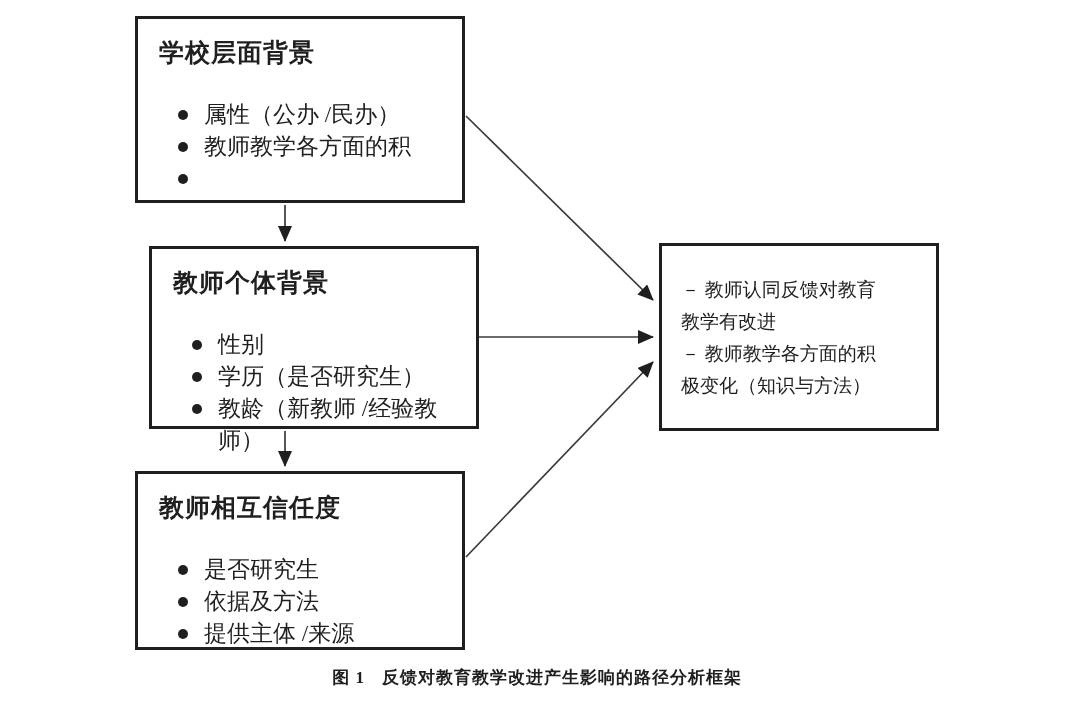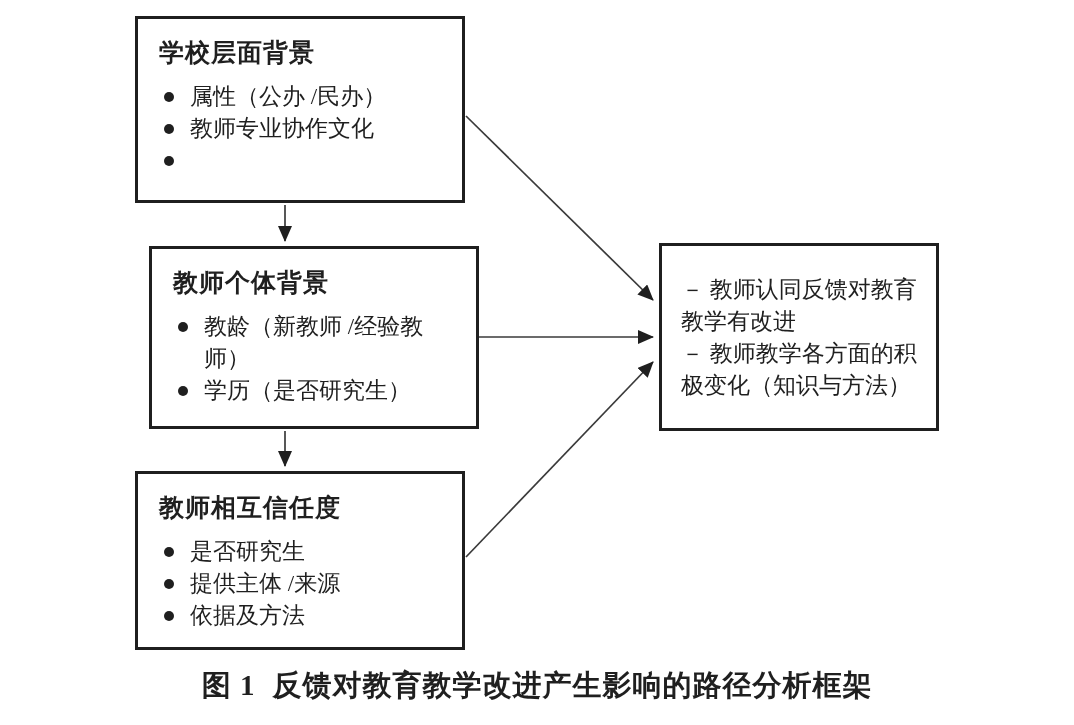--- a/index.html
+++ b/index.html
@@ -14,34 +14,34 @@
   .arrow { stroke:#3a3a3a; stroke-width:1.7; }
 
   .box {
     position:absolute; box-sizing:border-box;
     border:3px solid var(--ink); background:var(--bg);
   }
   .box-title {
     font-weight:700; font-size:25px; line-height:29px;
     margin:19px 0 0 21px; letter-spacing:1px;
   }
-  ul.bullets { list-style:none; margin:14px 0 0 0; padding:0 8px 0 26px; }
+  ul.bullets { list-style:none; margin:32px 0 0 0; padding:0 8px 0 40px; }
   ul.bullets li { display:flex; align-items:flex-start; font-size:23px; line-height:32px; }
   .dot {
     flex:none; width:10px; height:10px; border-radius:50%;
     background:var(--ink); margin:11px 16px 0 0;
   }
 
-  .outcome { padding:28px 16px 0 19px; font-size:23px; line-height:32px; }
+  .outcome { padding:28px 16px 0 19px; font-size:19px; line-height:32px; }
   .outcome-item { white-space:pre-line; }
   .outcome-item + .outcome-item { }
 
   .caption {
     position:absolute; left:0; top:666px; width:100%;
-    text-align:center; font-weight:700; font-size:29px; letter-spacing:1px;font-family:Liberation Serif, serif;
+    text-align:center; font-weight:700; font-size:17px; letter-spacing:1px;font-family:Liberation Serif, serif;
   }
   .cap-text { margin-left:17px; }
 </style>
 </head>
 <body>
 
 <div class="canvas">
 
   <svg class="arrow-layer" viewBox="0 0 1074 725" xmlns="http://www.w3.org/2000/svg">
     <defs>
@@ -58,56 +58,60 @@
 
   <div class="box" style="left:135px; top:16px; width:330px; height:187px;">
     <div class="box-title">学校层面背景</div>
     <ul class="bullets">
       <li>
         <span class="dot"></span>
         <span class="li-text">属性（公办 /民办）</span>
       </li>
       <li>
         <span class="dot"></span>
-        <span class="li-text">教师专业协作文化</span>
+        <span class="li-text">教师教学各方面的积</span>
       </li>
       <li>
         <span class="dot"></span>
       </li>
     </ul>
   </div>
 
   <div class="box" style="left:149px; top:246px; width:330px; height:183px;">
     <div class="box-title">教师个体背景</div>
     <ul class="bullets">
       <li>
         <span class="dot"></span>
-        <span class="li-text">教龄（新教师 /经验教师）</span>
+        <span class="li-text">性别</span>
       </li>
       <li>
         <span class="dot"></span>
         <span class="li-text">学历（是否研究生）</span>
+      </li>
+      <li>
+        <span class="dot"></span>
+        <span class="li-text">教龄（新教师 /经验教师）</span>
       </li>
     </ul>
   </div>
 
   <div class="box" style="left:135px; top:471px; width:330px; height:179px;">
     <div class="box-title">教师相互信任度</div>
     <ul class="bullets">
       <li>
         <span class="dot"></span>
         <span class="li-text">是否研究生</span>
       </li>
       <li>
         <span class="dot"></span>
-        <span class="li-text">提供主体 /来源</span>
+        <span class="li-text">依据及方法</span>
       </li>
       <li>
         <span class="dot"></span>
-        <span class="li-text">依据及方法</span>
+        <span class="li-text">提供主体 /来源</span>
       </li>
     </ul>
   </div>
 
   <div class="box outcome" style="left:659px; top:243px; width:280px; height:188px;">
     <div class="outcome-item">－ 教师认同反馈对教育
 教学有改进</div>
     <div class="outcome-item">－ 教师教学各方面的积
 极变化（知识与方法）</div>
   </div>

